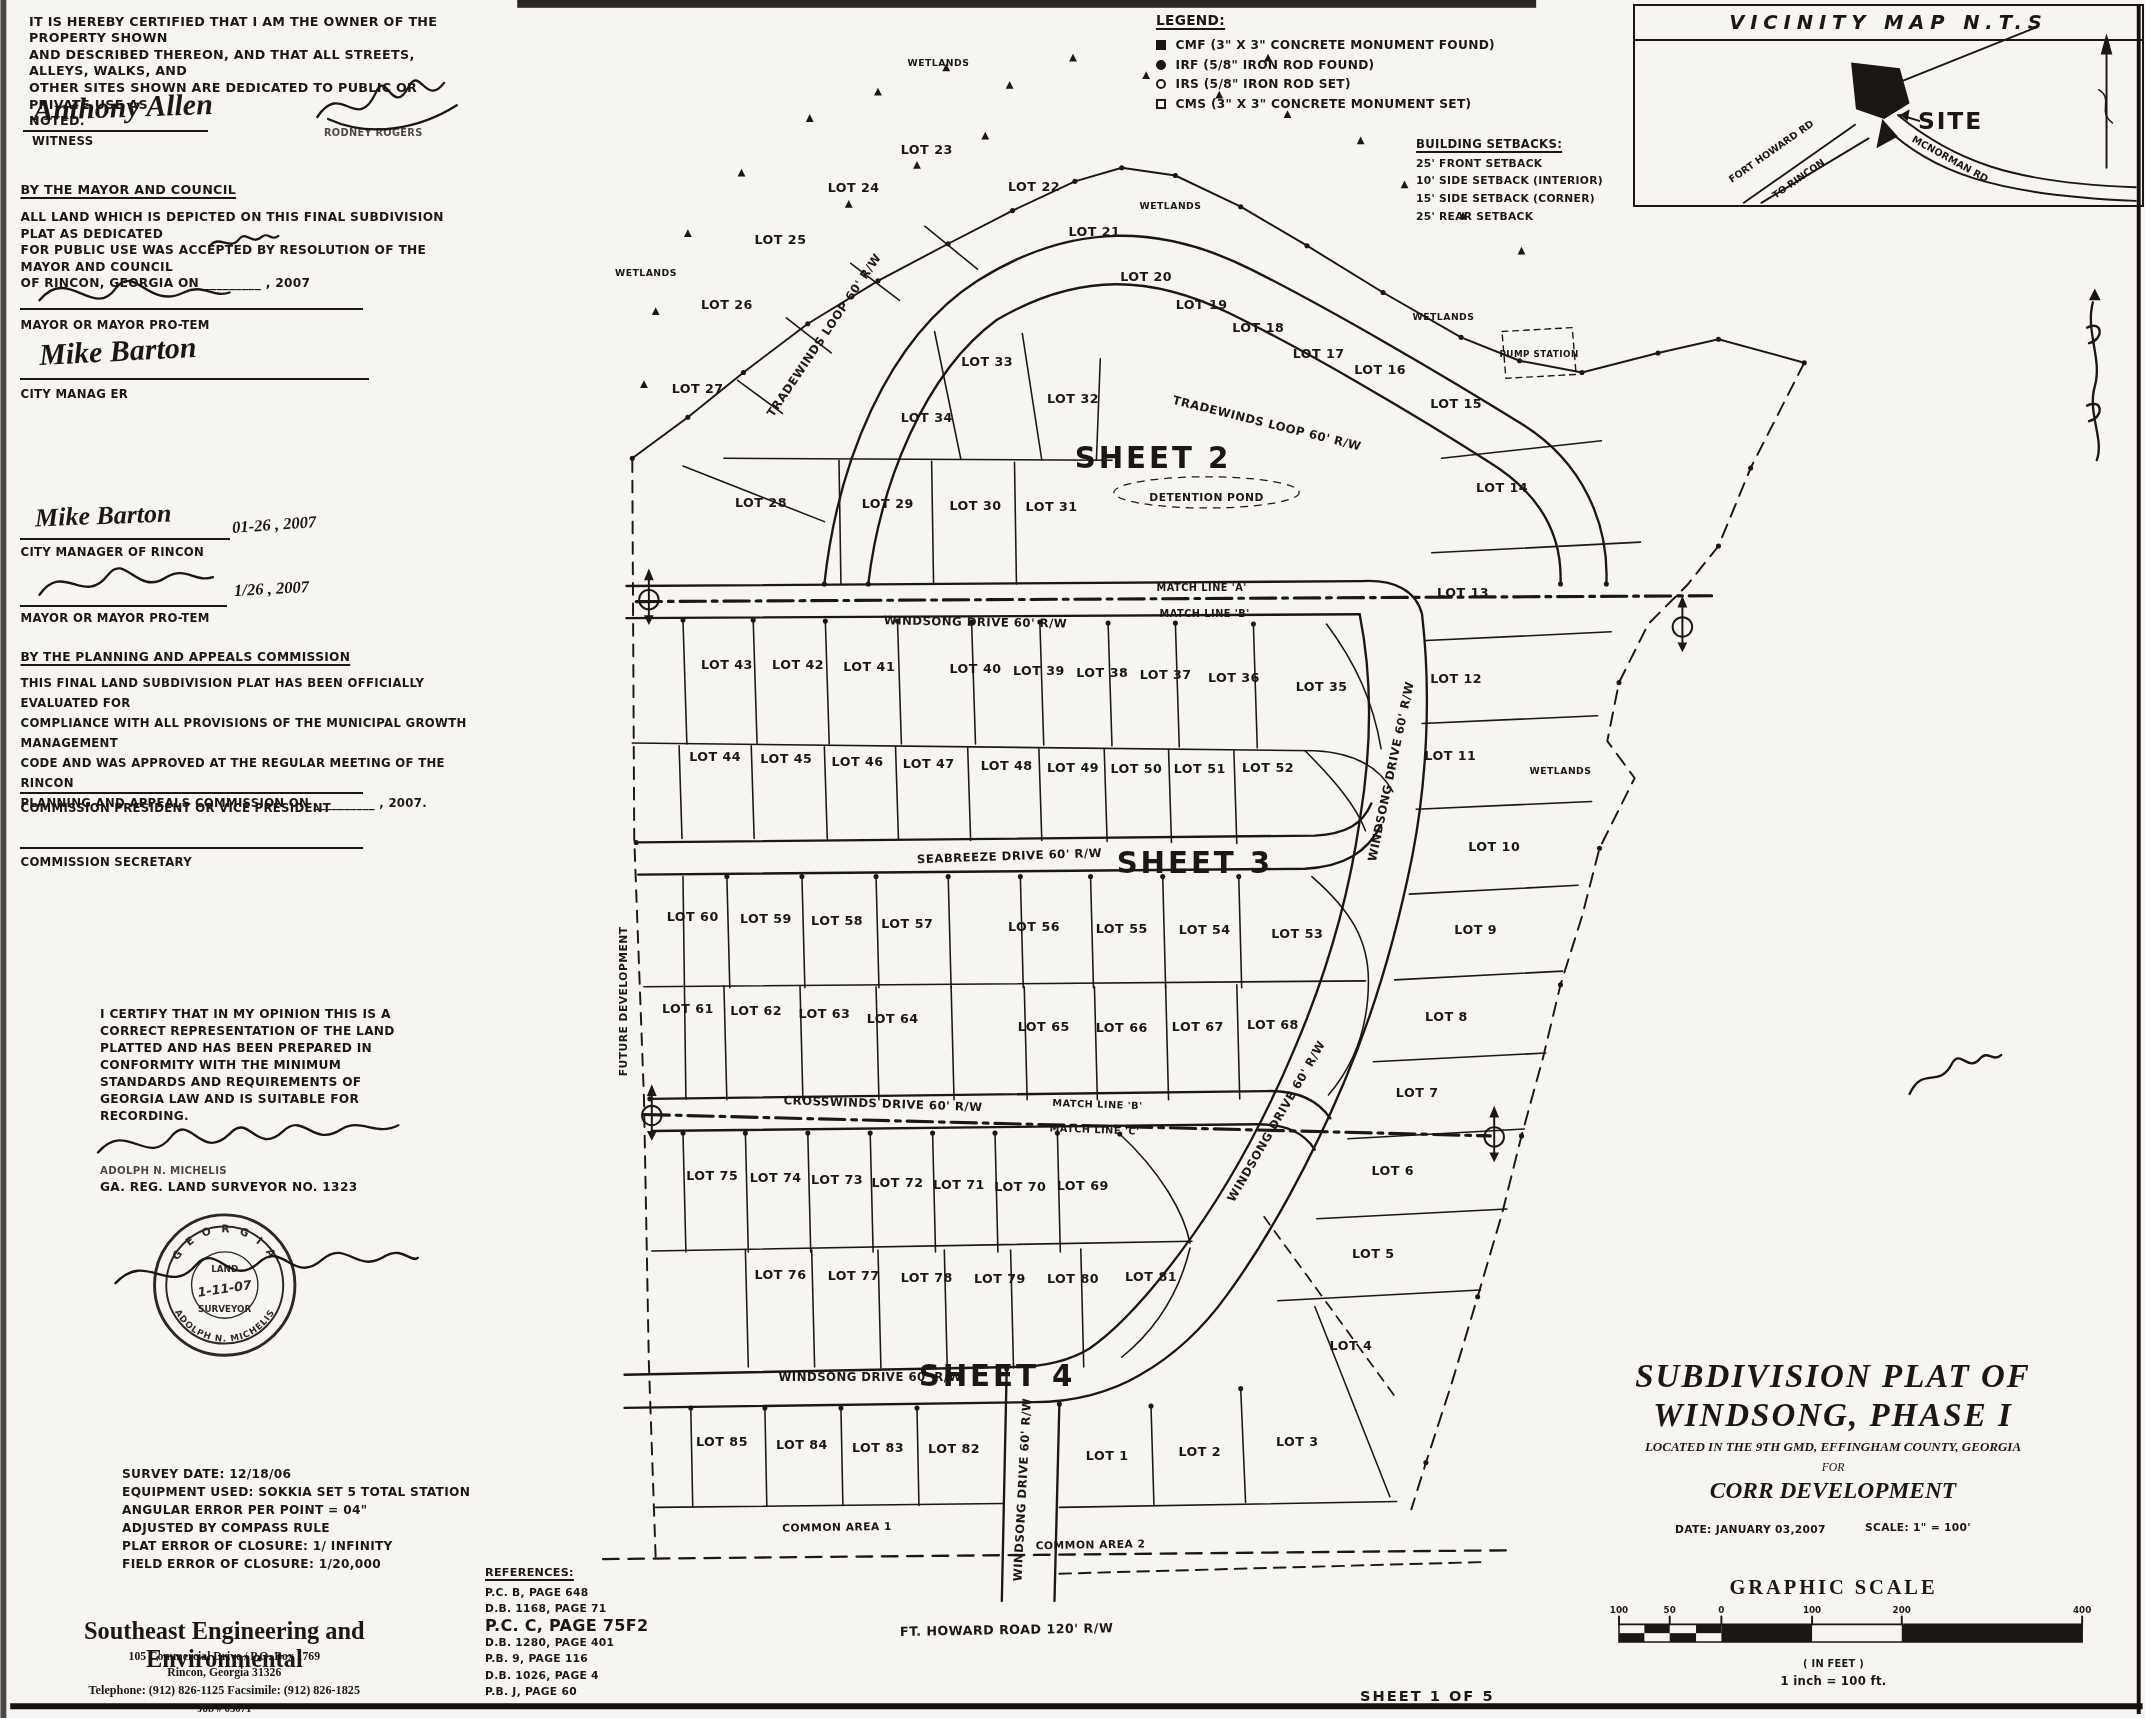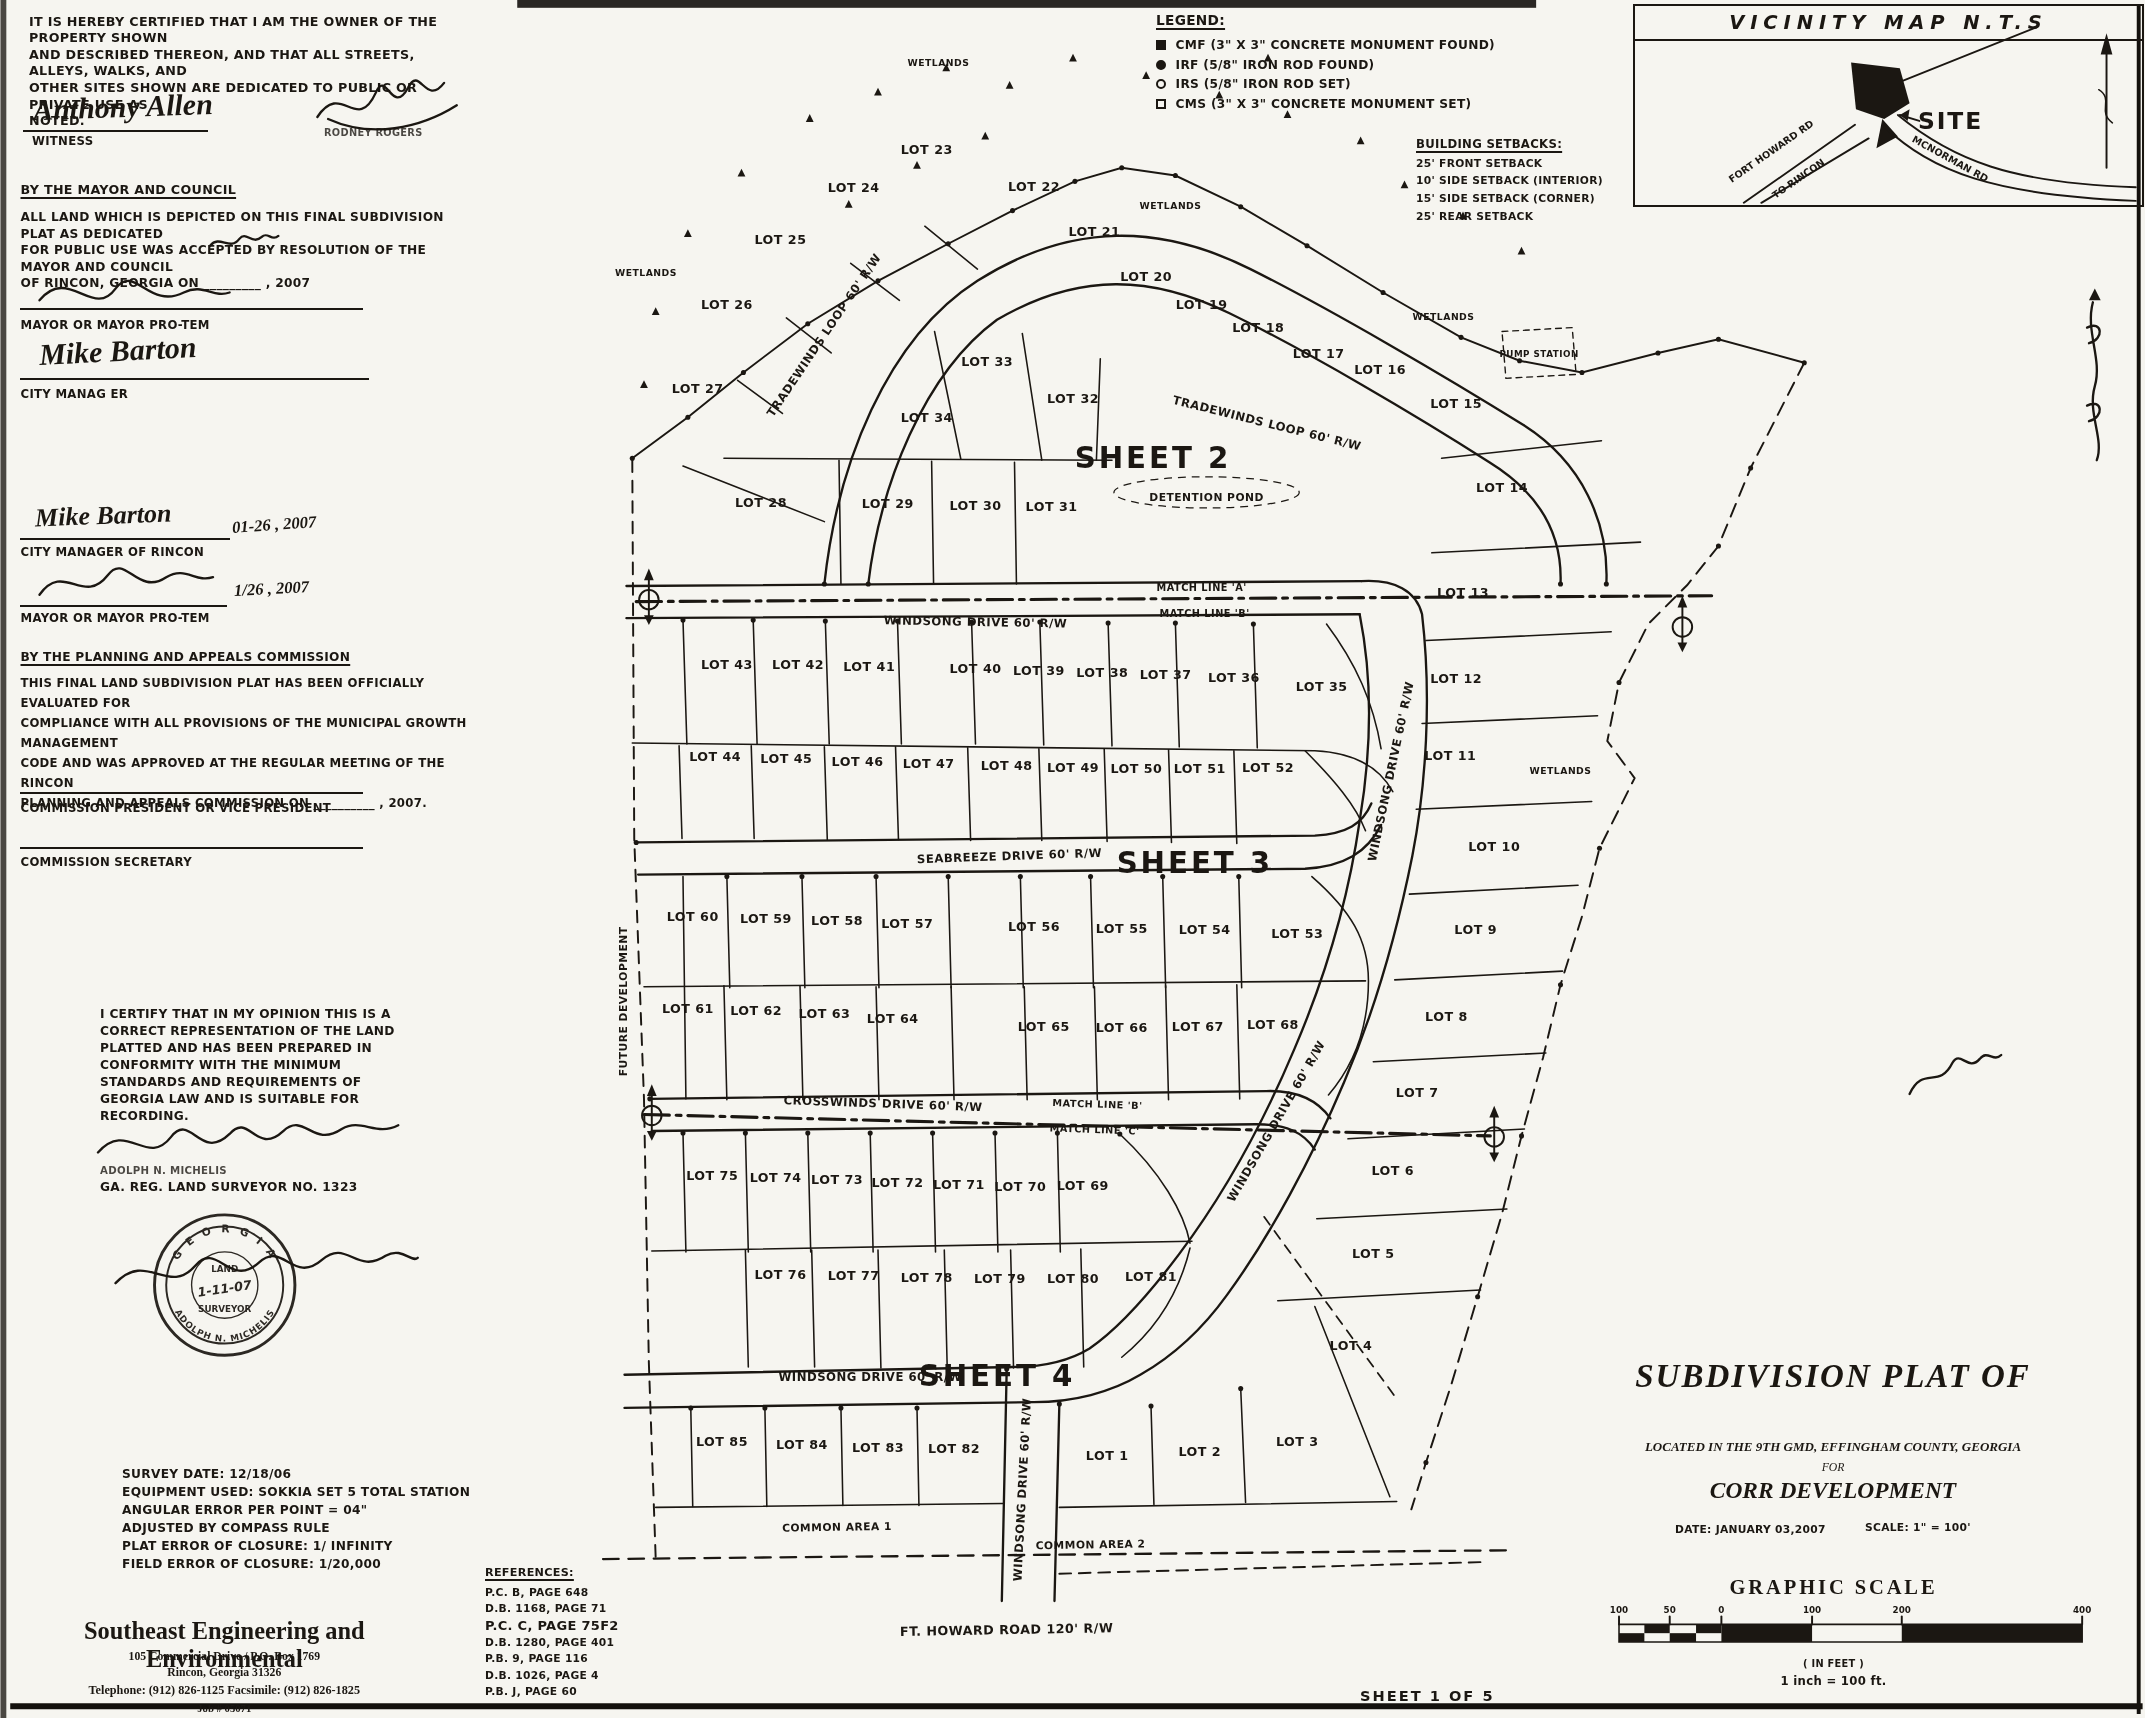--- a/index.html
+++ b/index.html
@@ -497,21 +497,21 @@
   <div class="abs serif center" style="left:9.8px;top:1650px;width:429px;font-size:11.7px;font-weight:700">105 Commercial Drive / P.O. Box 1769</div>
   <div class="abs serif center" style="left:9.8px;top:1666px;width:429px;font-size:11.7px;font-weight:700">Rincon, Georgia 31326</div>
   <div class="abs serif center" style="left:9.8px;top:1683px;width:429px;font-size:12.2px;font-weight:700">Telephone: (912) 826-1125     Facsimile: (912) 826-1825</div>
   <div class="abs serif center" style="left:9.8px;top:1702px;width:429px;font-size:10.7px;font-weight:700">Job # 05071</div>
 
   <div class="abs" style="left:485px;top:1566px">
     <div class="hand u" style="font-size:11.2px">REFERENCES:</div>
     <div id="ref-items" style="margin-top:5.9px">
         <div class="hand" style="font-size: 10.7px; line-height: 16.6px;">P.C. B, PAGE 648</div>
         <div class="hand" style="font-size: 10.7px; line-height: 16.6px;">D.B. 1168, PAGE 71</div>
-        <div class="hand" style="font-size: 13px; line-height: 16.6px;">P.C. C, PAGE 75F2</div>
+        <div class="hand" style="font-size: 16px; line-height: 16.6px;">P.C. C, PAGE 75F2</div>
         <div class="hand" style="font-size: 10.7px; line-height: 16.6px;">D.B. 1280, PAGE 401</div>
         <div class="hand" style="font-size: 10.7px; line-height: 16.6px;">P.B. 9, PAGE 116</div>
         <div class="hand" style="font-size: 10.7px; line-height: 16.6px;">D.B. 1026, PAGE 4</div>
         <div class="hand" style="font-size: 10.7px; line-height: 16.6px;">P.B. J, PAGE 60</div>
       </div>
   </div>
 
   <div class="abs" style="left:1156px;top:11.7px">
     <div class="hand u" style="font-size:13.7px">LEGEND:</div>
     <div id="legend-items" style="margin-top:7.8px">
@@ -542,20 +542,21 @@
         <div class="hand" style="font-size: 10.7px; line-height: 17.6px;">15' SIDE SETBACK (CORNER)</div>
         <div class="hand" style="font-size: 10.7px; line-height: 17.6px;">25' REAR SETBACK</div>
       </div>
   </div>
 
   <div class="abs vbox" style="left:1633px;top:3.9px;width:507px;height:199px;background:transparent">
     <div class="vhead hand" style="height:33px;font-size:19.5px;letter-spacing:5.9px">VICINITY MAP  N.T.S</div>
   </div>
 
   <div class="abs serif center" style="left:1560px;top:1358px;width:546px;font-size:33px;font-weight:700;font-style:italic;letter-spacing:2px">SUBDIVISION PLAT OF</div>
+  <div class="abs serif center" style="left:1560px;top:1397px;width:546px;font-size:33px;font-weight:700;font-style:italic;letter-spacing:2px">WINDSONG,  PHASE I</div>
   <div class="abs serif center" style="left:1560px;top:1439px;width:546px;font-size:13px;font-weight:700;font-style:italic">LOCATED IN THE 9TH GMD, EFFINGHAM COUNTY, GEORGIA</div>
   <div class="abs serif center" style="left:1560px;top:1461px;width:546px;font-size:11.7px;font-weight:400;font-style:italic">FOR</div>
   <div class="abs serif center" style="left:1560px;top:1477px;width:546px;font-size:23.4px;font-weight:700;font-style:italic">CORR DEVELOPMENT</div>
   <div class="abs hand" style="left:1675px;top:1523px;font-size:10.7px">DATE: JANUARY 03,2007</div>
   <div class="abs hand" style="left:1865px;top:1521px;font-size:10.7px">SCALE: 1" = 100'</div>
 
   <div class="abs serif center" style="left:1697px;top:1576px;width:273px;font-size:20.5px;font-weight:700;letter-spacing:2.9px">GRAPHIC SCALE</div>
   <div class="abs hand center" style="left:1697px;top:1658px;width:273px;font-size:9.8px">( IN FEET )</div>
   <div class="abs hand center" style="left:1697px;top:1674px;width:273px;font-size:11.7px">1 inch = 100 ft.</div>
 

